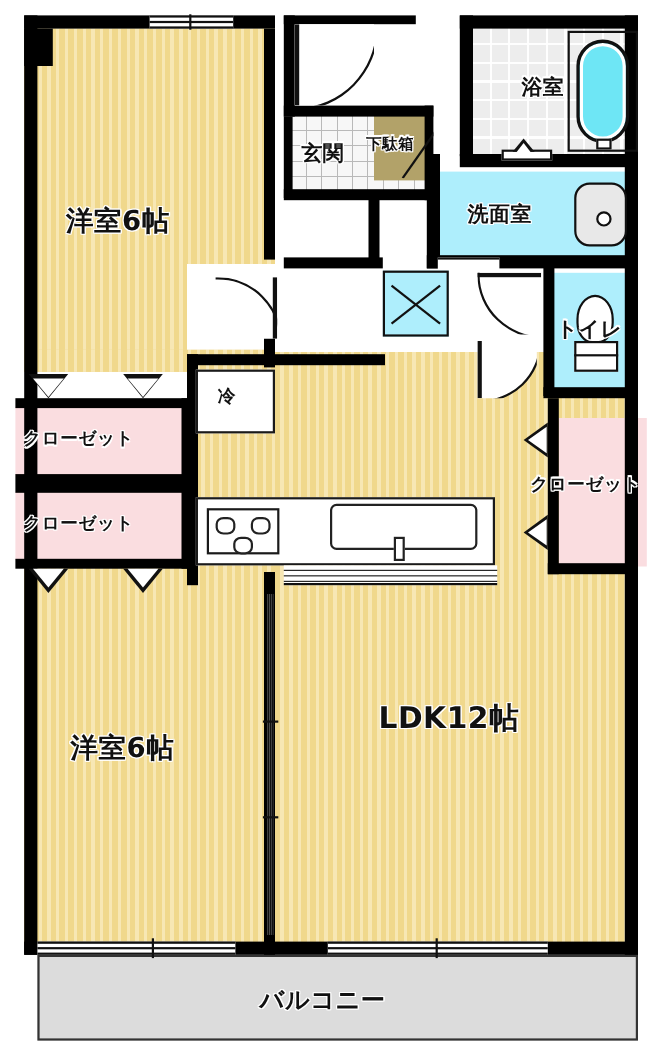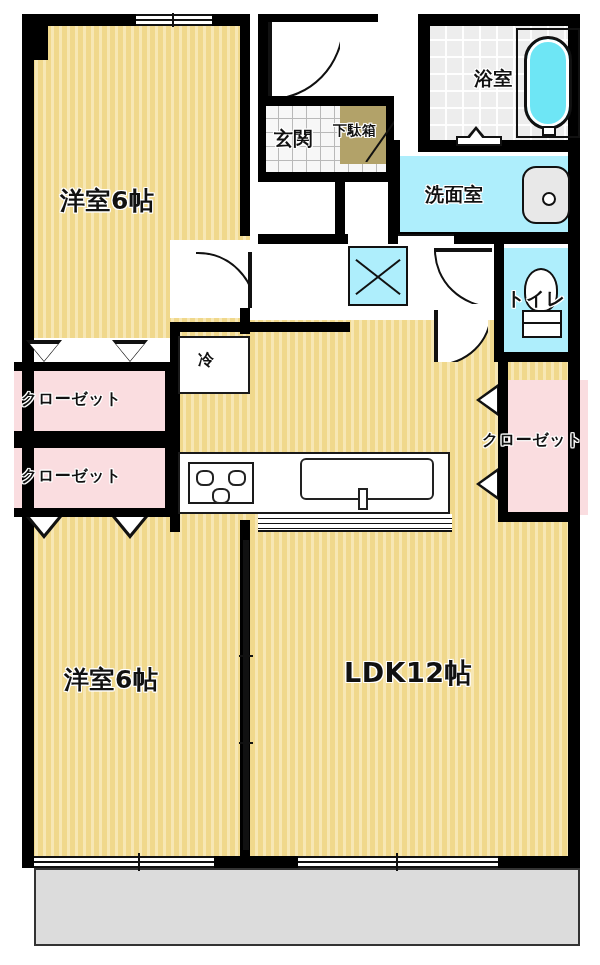--- a/index.html
+++ b/index.html
@@ -311,33 +311,34 @@
 
   <div class="abs wmbox" style="left:348px; top:246px; width:60px; height:60px; overflow:hidden;">
     <div class="d1"></div>
       <div class="d2"></div>
   </div>
 
   <div class="abs label lbl-room" style="left:60px; top:184px;">洋室6帖</div>
 
   <div class="abs label lbl-room" style="left:64px; top:663px;">洋室6帖</div>
 
-  <div class="abs label lbl-ldk" style="left:344px; top:655px;text-align:right;">LDK12帖</div>
+  <div class="abs label lbl-ldk" style="left:344px; top:635px;text-align:right;">LDK12帖</div>
 
   <div class="abs label lbl-md" style="left:274px; top:126px;">玄関</div>
 
   <div class="abs label lbl-xs" style="left:333px; top:122px;">下駄箱</div>
 
   <div class="abs label lbl-md" style="left:474px; top:66px;">浴室</div>
 
   <div class="abs label lbl-md" style="left:425px; top:182px;">洗面室</div>
 
   <div class="abs label lbl-md" style="left:506px; top:286px;">トイレ</div>
 
   <div class="abs label lbl-sm" style="left:21px; top:389px;">クローゼット</div>
 
   <div class="abs label lbl-sm" style="left:21px; top:466px;">クローゼット</div>
 
   <div class="abs label lbl-sm" style="left:482px; top:430px; overflow:hidden; width:118px;">クローゼット</div>
 
+  <div class="abs label lbl-balc" style="left:236px; top:894px;">バルコニー</div>
 
 
 </div>
 
 </body></html>

